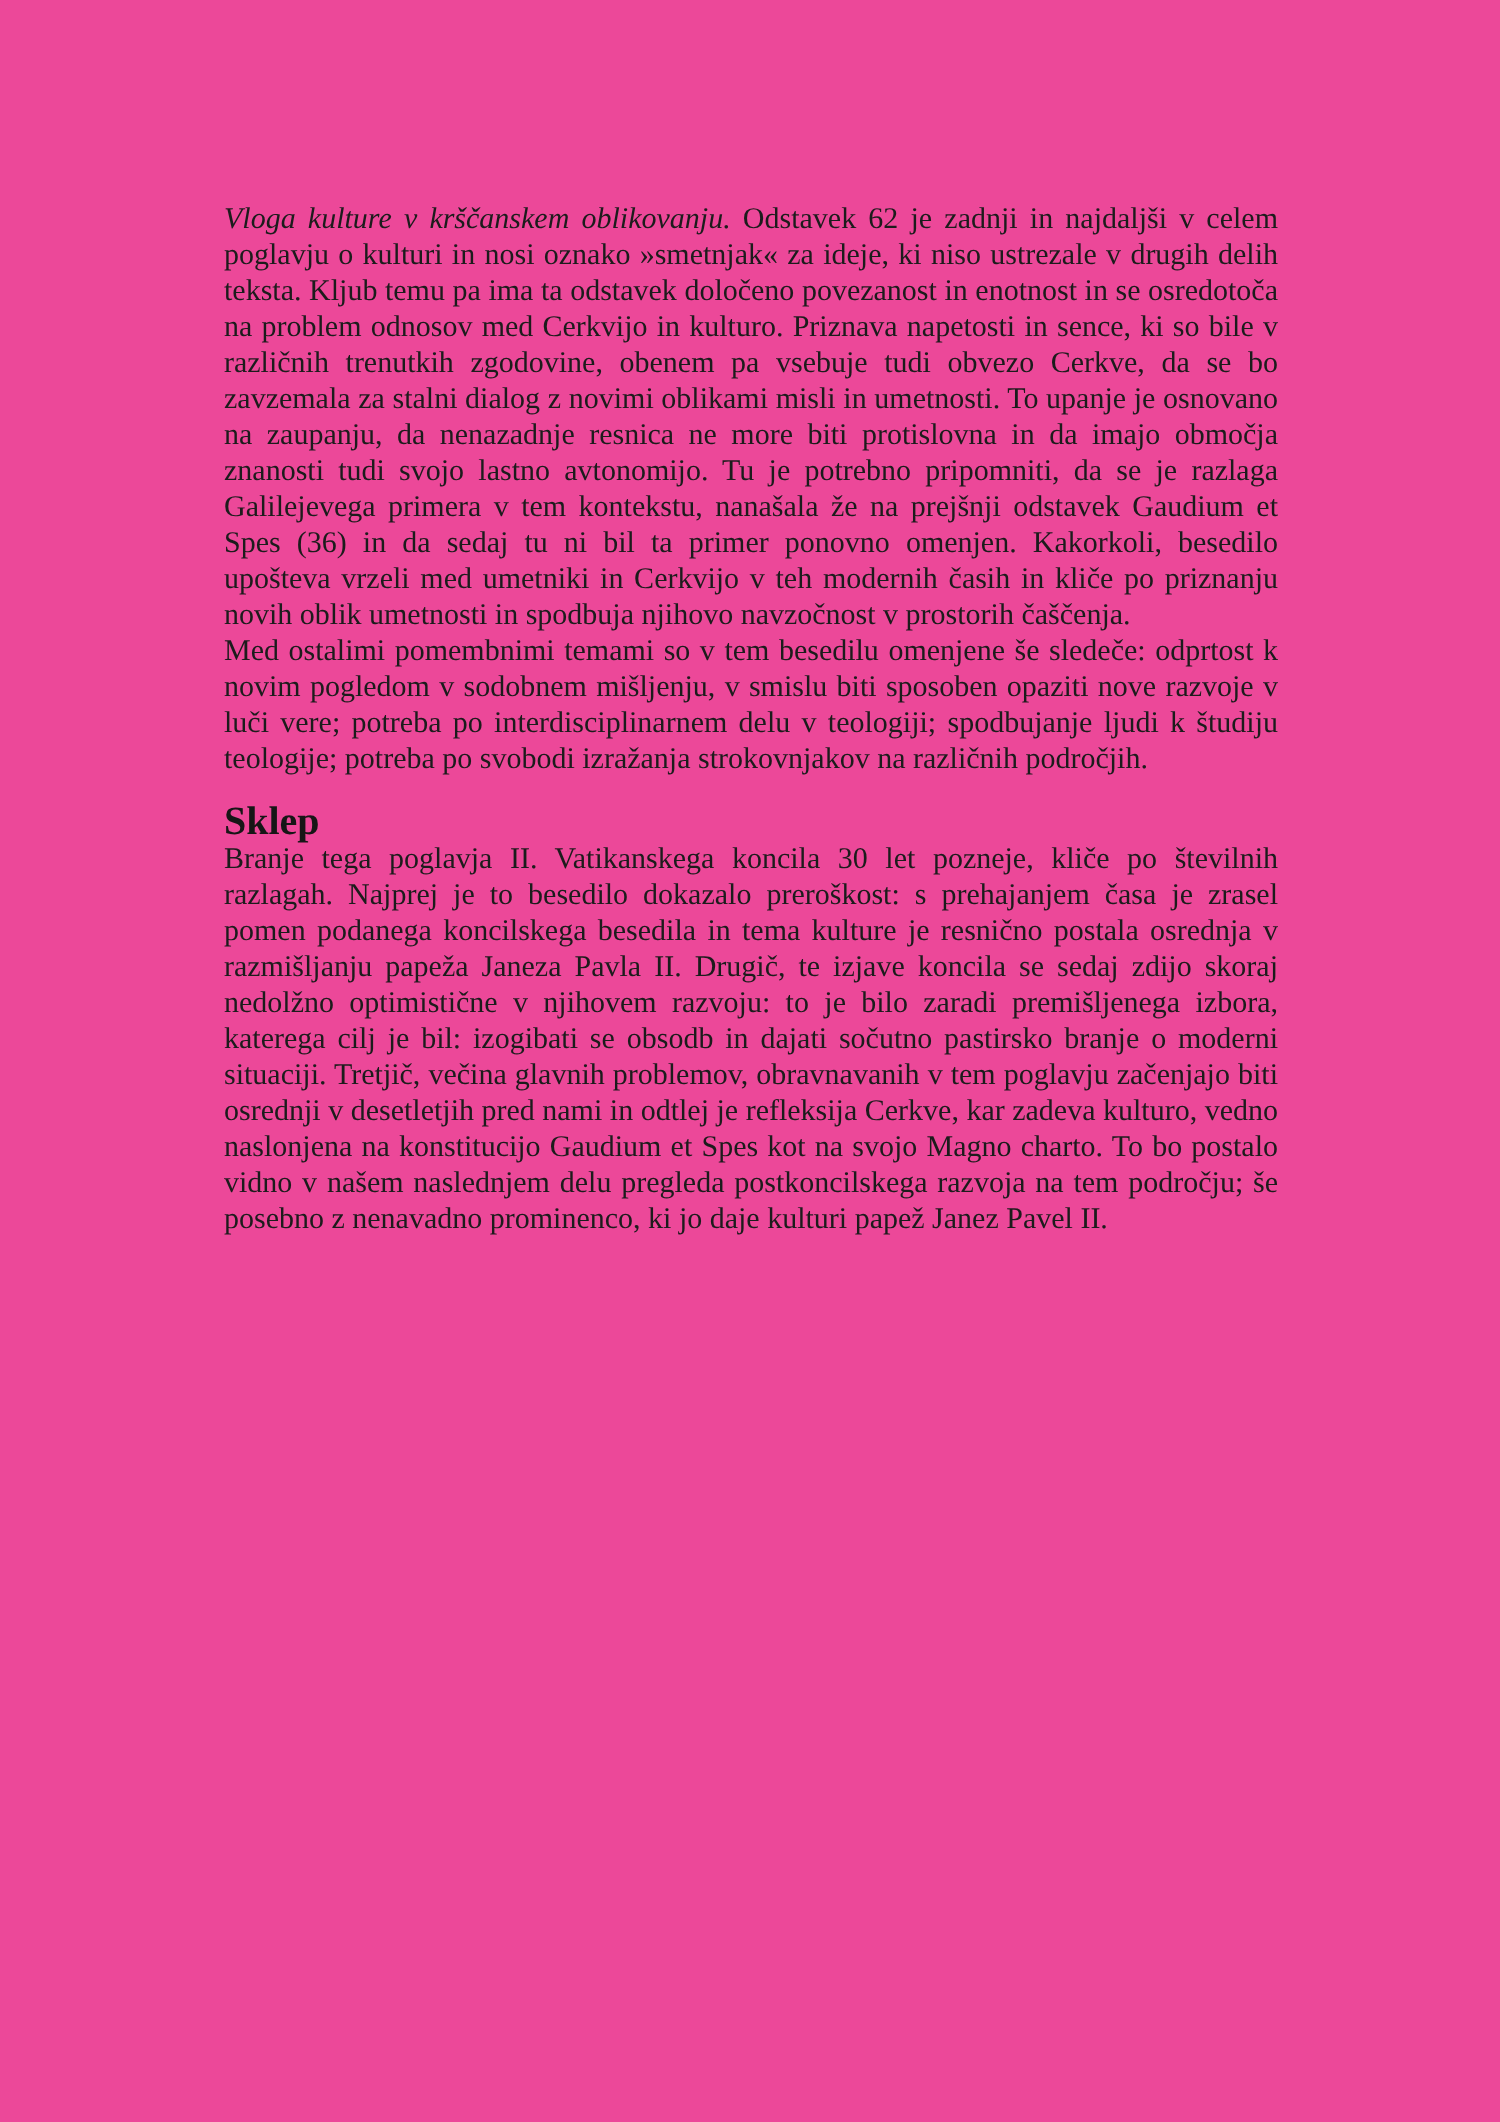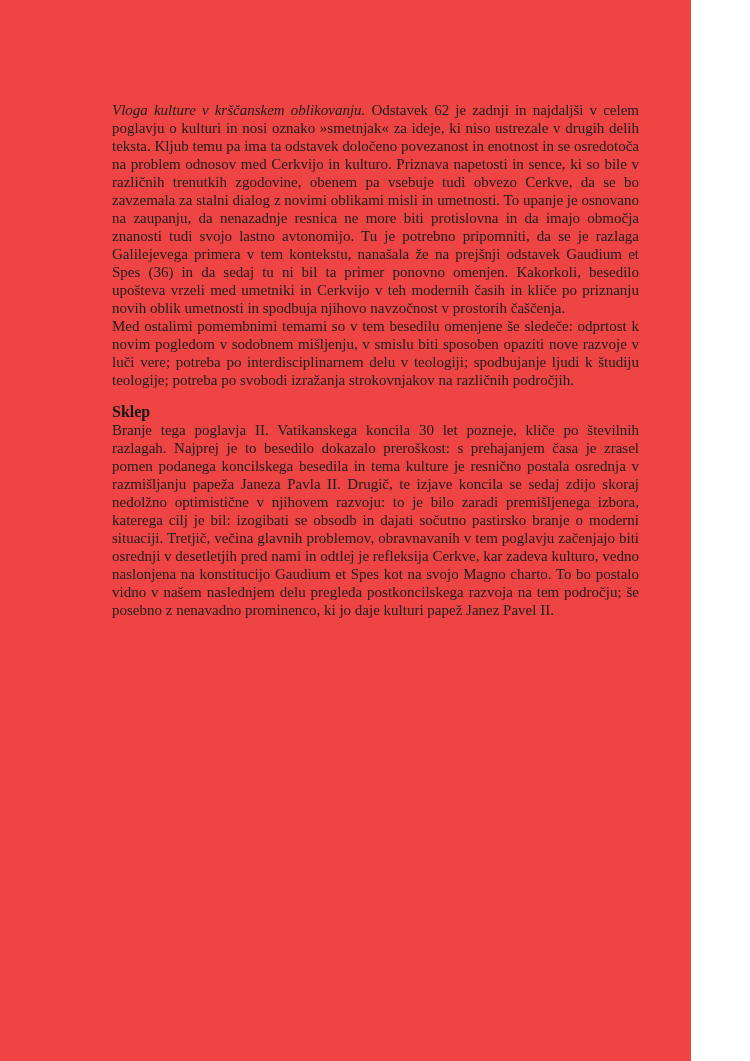--- a/index.html
+++ b/index.html
@@ -2,23 +2,23 @@
 <html><head>
 <meta charset="utf-8">
 <style>
   html, body {
     margin: 0;
     padding: 0;
     background: #ffffff;
   }
   .page {
     position: relative;
-    width: 691px;
+    width: 750px;
     height: 1061px;
-    background: #ef4444;
+    background: #ec4899;
     overflow: hidden;
     font-family: "Liberation Serif", serif;
   }
   .text-block {
     position: absolute;
     left: 112px;
     top: 101px;
     width: 527px;
     color: #1c1c1c;
     font-size: 15px;
@@ -27,21 +27,21 @@
   .para {
     margin: 0;
     text-align: justify;
     text-justify: inter-word;
   }
   .para em {
     font-style: italic;
   }
   .heading {
     margin: 13px 0 0 0;
-    font-size: 16px;
+    font-size: 20px;
     font-weight: bold;
     line-height: 19px;
     text-align: left;
     color: #161616;
   }
 </style>
 </head>
 <body>
 
 <div class="page">

